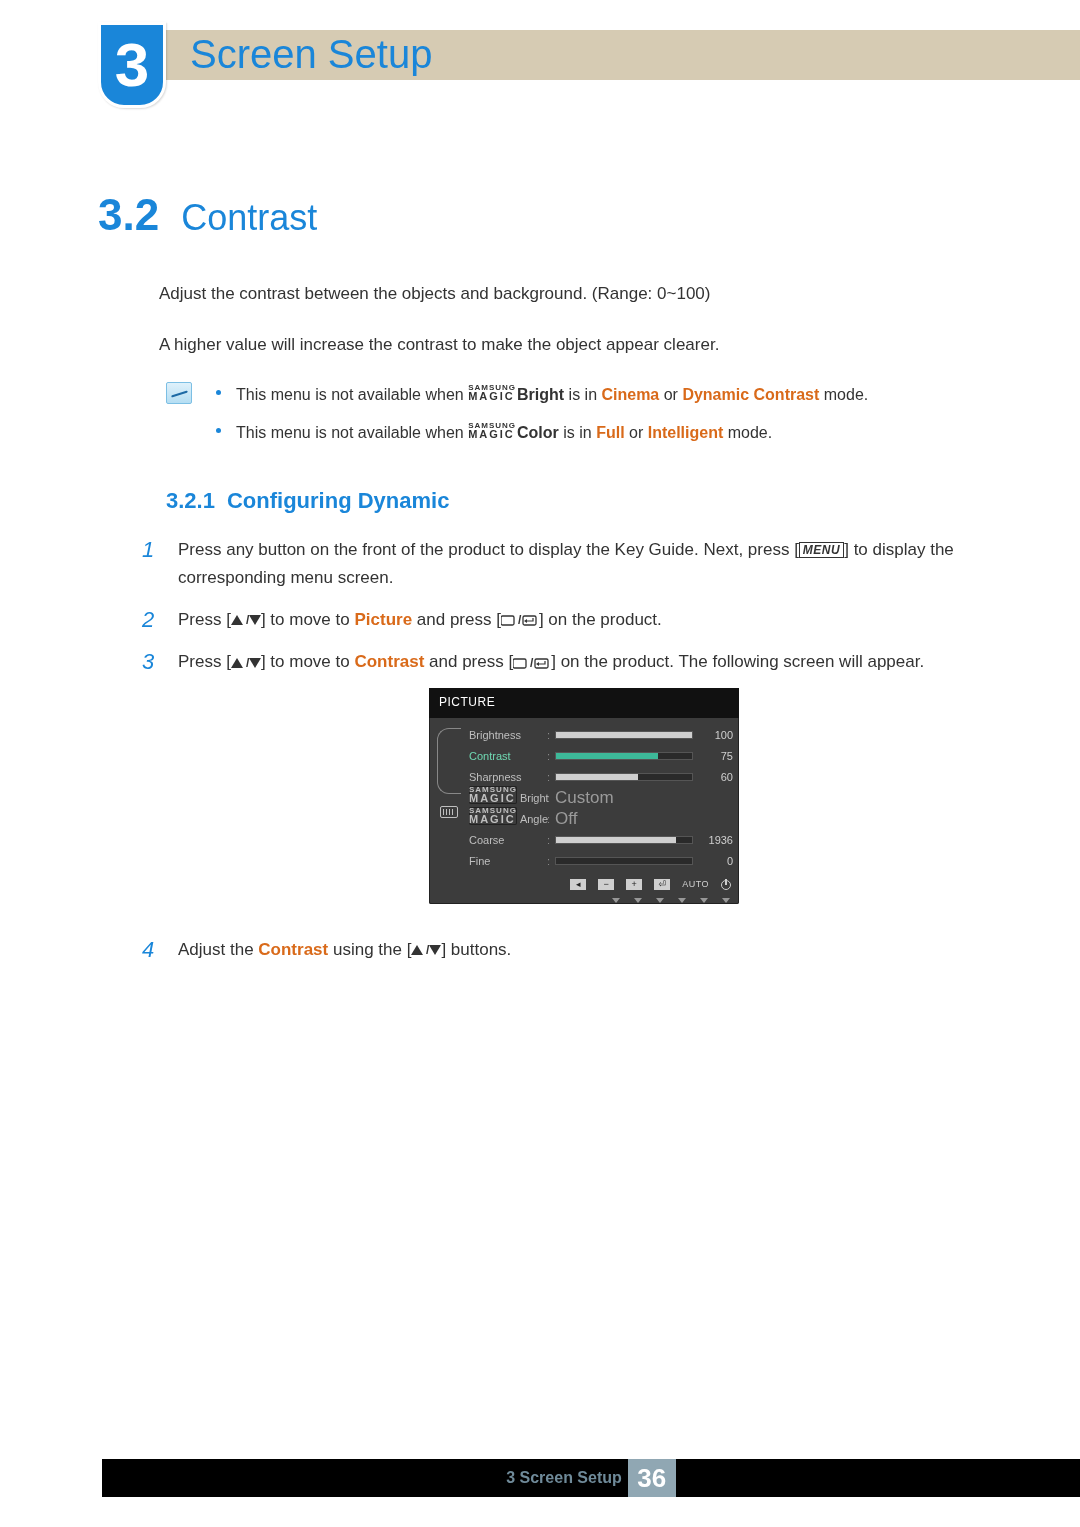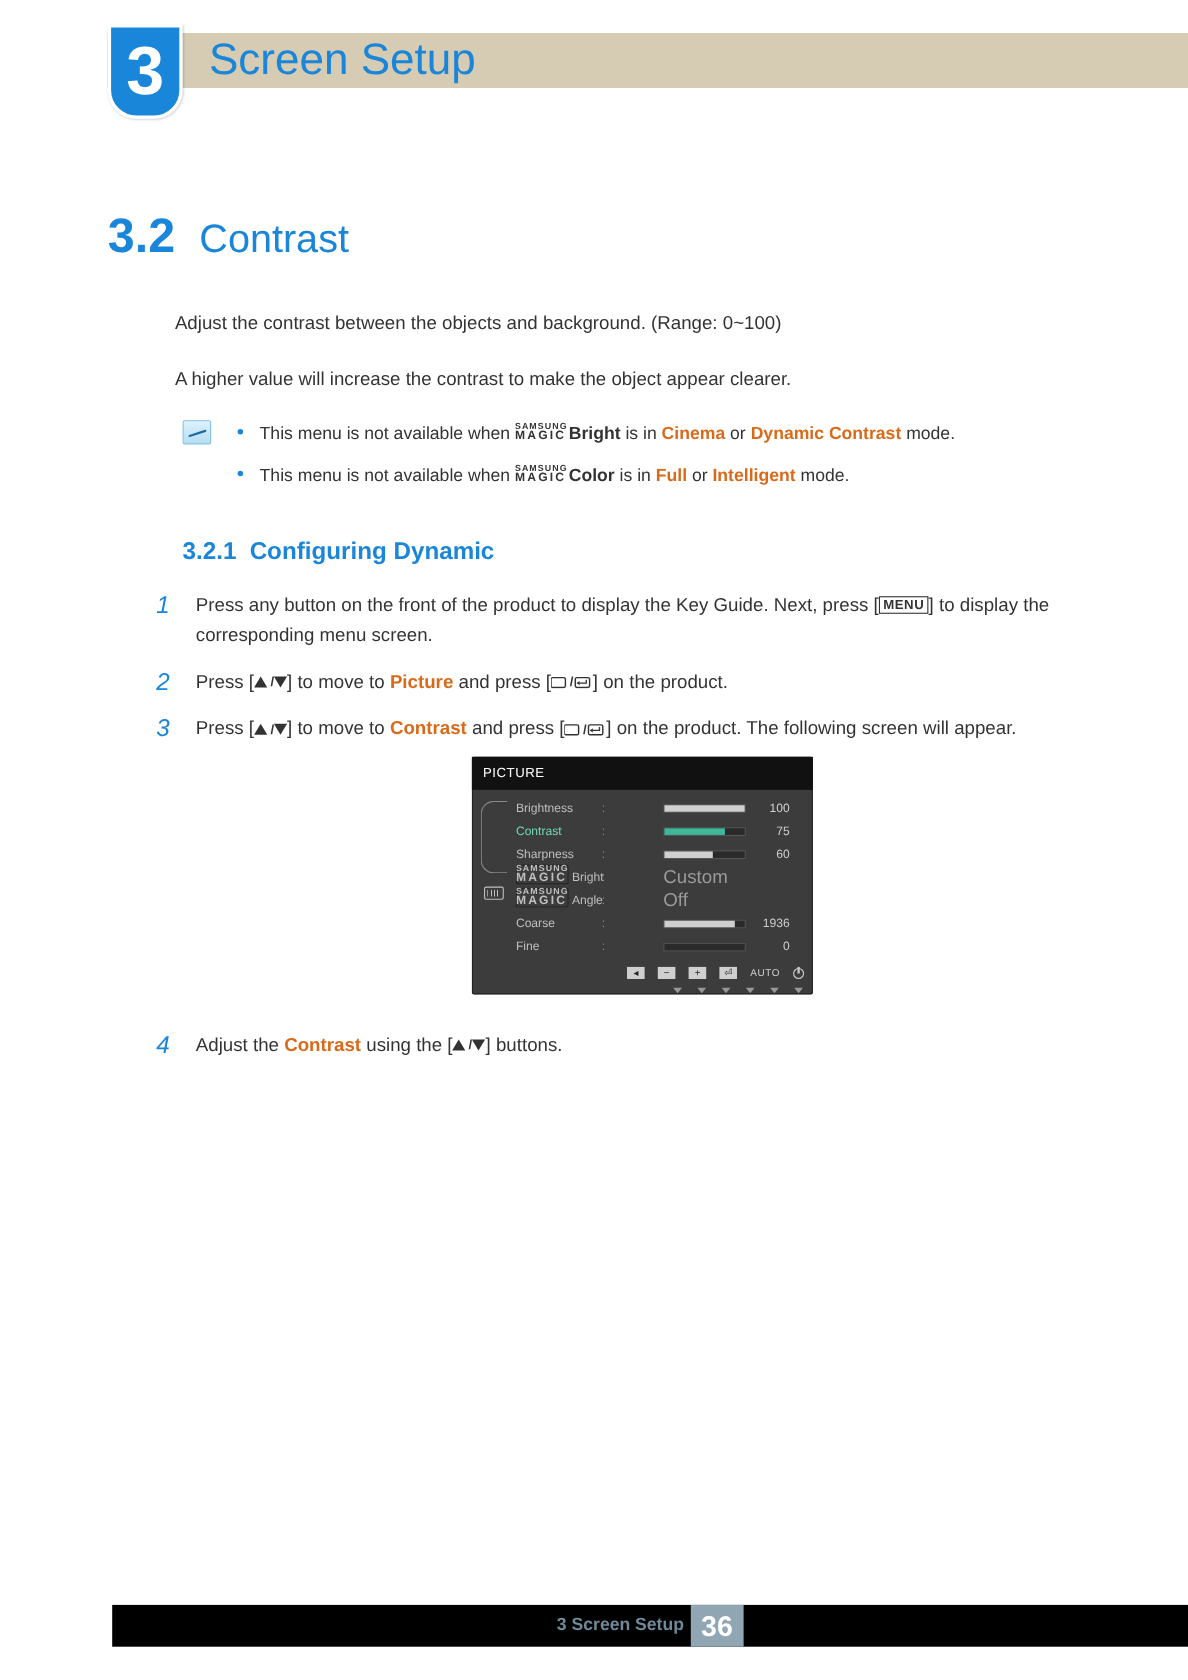--- a/index.html
+++ b/index.html
@@ -195,20 +195,21 @@
   .ordered-steps .step-body { flex: 1; }
   .menu-btn {
     display: inline-block;
     font-size: 12px;
     font-weight: bold;
     border: 1.5px solid #333;
     padding: 0 3px;
     letter-spacing: 0.5px;
     vertical-align: 1px;
     line-height: 1.2;
+    font-style: italic;
   }
 
   .arrow-glyph, .enter-glyph {
     display: inline-block;
     vertical-align: middle;
   }
   .arrow-glyph svg, .enter-glyph svg { display: block; }
 
   
   .osd {
@@ -222,21 +223,21 @@
   }
   .osd-header {
     background: #111;
     color: #fff;
     font-size: 12px;
     padding: 5px 10px;
     letter-spacing: 0.5px;
   }
   .osd-body {
     display: flex;
-    padding: 6px 21px 2px 6px;
+    padding: 6px 6px 2px 6px;
     gap: 6px;
   }
   .osd-left {
     width: 28px;
     display: flex;
     flex-direction: column;
     align-items: center;
     padding-top: 4px;
   }
   .osd-bracket {
@@ -269,21 +270,20 @@
   .osd-row.sel .osd-label { color: #6fd8b2; }
   .osd-row.sel .osd-bar-fill { background: #3db999; }
   .osd-label { width: 78px; }
   .osd-magic { display: flex; align-items: center; gap: 3px; }
   .osd-sep { color: #888; width: 8px; }
   .osd-valcol {
     flex: 1;
     display: flex;
     align-items: center;
     gap: 6px;
-    margin-left: 48px;
   }
   .osd-bar {
     flex: 1;
     height: 8px;
     background: #2a2a2a;
     position: relative;
     border: 1px solid #555;
   }
   .osd-bar-fill {
     position: absolute;

